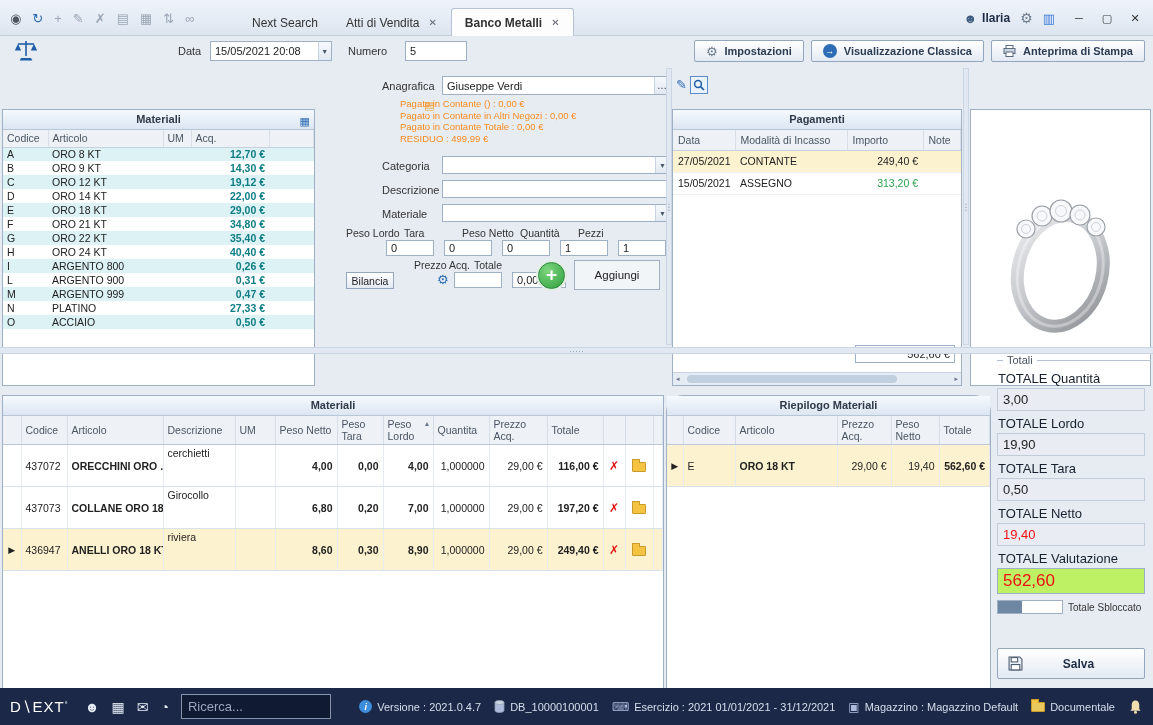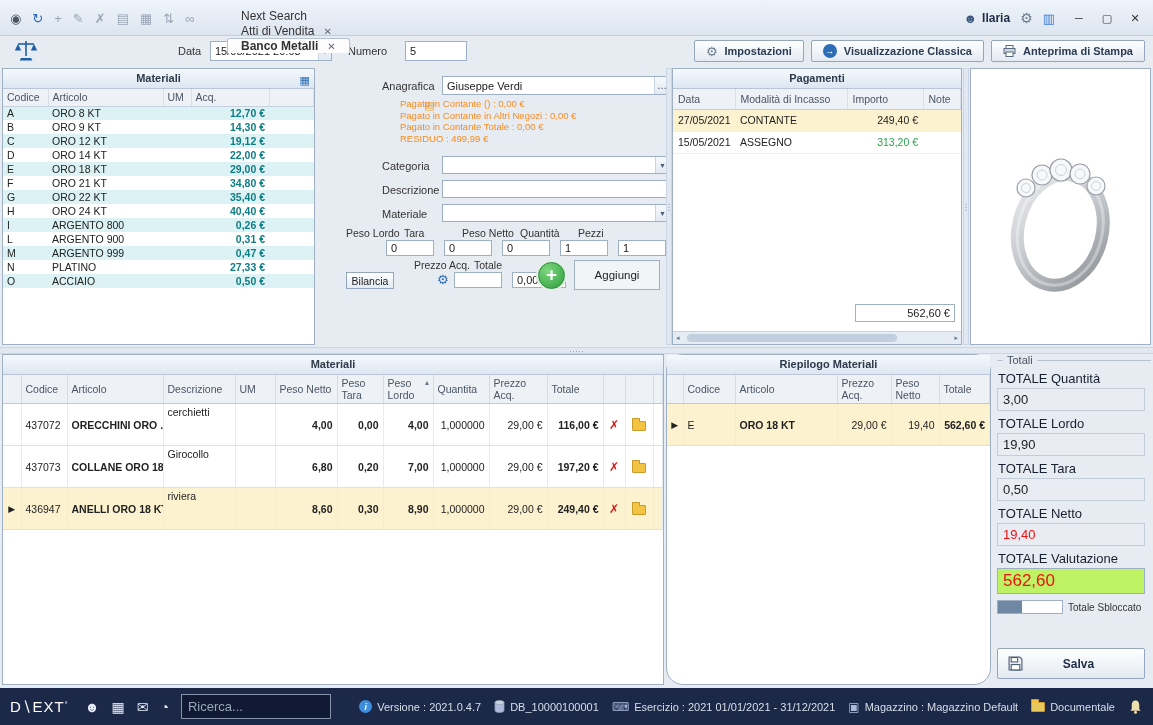--- a/index.html
+++ b/index.html
@@ -6,21 +6,21 @@
   html,body { overflow: hidden; }
   body { width:1153px; height:725px; font-family:"Liberation Sans","DejaVu Sans",sans-serif; }
   .app { position:relative; width:1153px; height:725px; background:#e7ecf3; font-size:11px; color:#222; }
 
   
   .titlebar { position:absolute; left:0; top:0; width:100%; height:36px;
     background:linear-gradient(#eff4fa,#dde5f0); border-bottom:1px solid #c2cddc; }
   .tb-icons { position:absolute; left:10px; top:0; height:36px; display:flex; align-items:center; gap:11px;
     font-size:13px; color:#9aa6b5; }
   .tb-icons .dark { color:#4d5560; } .tb-icons .blue { color:#2d6db5; }
-  .tabs { position:absolute; left:227px; bottom:-1px; display:flex; height:28px;flex-direction:column; }
+  .tabs { position:absolute; left:238px; bottom:-1px; display:flex; height:28px; }
   .tab { display:flex; align-items:center; gap:9px; padding:0 13px; font-size:12px; color:#333;
     border:1px solid transparent; border-bottom:none; }
   .tab.active { background:#fdfdfe; border-color:#b5c2d4; border-radius:3px 3px 0 0; font-weight:bold; z-index:3; }
   .tab .x { font-size:10px; color:#667; }
   .tb-right { position:absolute; right:4px; top:0; height:36px; display:flex; align-items:center; gap:10px; }
   .userchip { display:flex; align-items:center; gap:5px; font-weight:bold; font-size:12px; color:#1d2c44; }
   .userchip .ic { color:#3b5a7e; font-size:13px; }
   .tb-right .gear { color:#6b7b8d; font-size:14px; }
   .tb-right .disp { color:#3b7ad9; font-size:13px; }
   .winbtns { display:flex; }
@@ -35,21 +35,21 @@
     font-size:7px; color:#4a5a6e; border-left:1px solid #c9d4e2; background:linear-gradient(#f6f9fc,#e2e9f2); }
   .hdr-btns { position:absolute; right:8px; top:4px; display:flex; gap:7px; }
   .btn { display:flex; align-items:center; gap:7px; height:22px; padding:0 11px;
     background:linear-gradient(#ffffff,#e3eaf3); border:1px solid #93a6bd; border-radius:2px;
     font-size:11px; font-weight:bold; color:#2b3b52; cursor:default; }
   .btn .gear { color:#6b7b8d; font-size:13px; font-weight:normal; }
   .circ-arrow { width:14px; height:14px; border-radius:50%; background:#2d6db5; color:#fff; font-size:9px;
     display:flex; align-items:center; justify-content:center; font-weight:bold; }
 
   
-  .panel { position:absolute; background:#fff; border:1px solid #9fb0c4; }
+  .panel { position:absolute; background:#fff; border:1px solid #9fb0c4;margin-top:41px; }
   .panel-h { height:20px; line-height:19px; text-align:center; font-weight:bold;
     background:linear-gradient(#f5f9fd,#dce6f2); border-bottom:1px solid #b9c6d6; position:relative;
     font-size:11px; color:#2e3a49; }
   .panel-h .corner { position:absolute; right:4px; top:2px; color:#2d6db5; font-size:11px; font-weight:normal; }
 
   .main-top { position:absolute; left:0; top:66px; width:1153px; height:281px; }
   table { border-collapse:collapse; table-layout:fixed; width:100%; }
 
   
   .mat-panel { left:2px; top:2px; width:313px; height:277px; }

